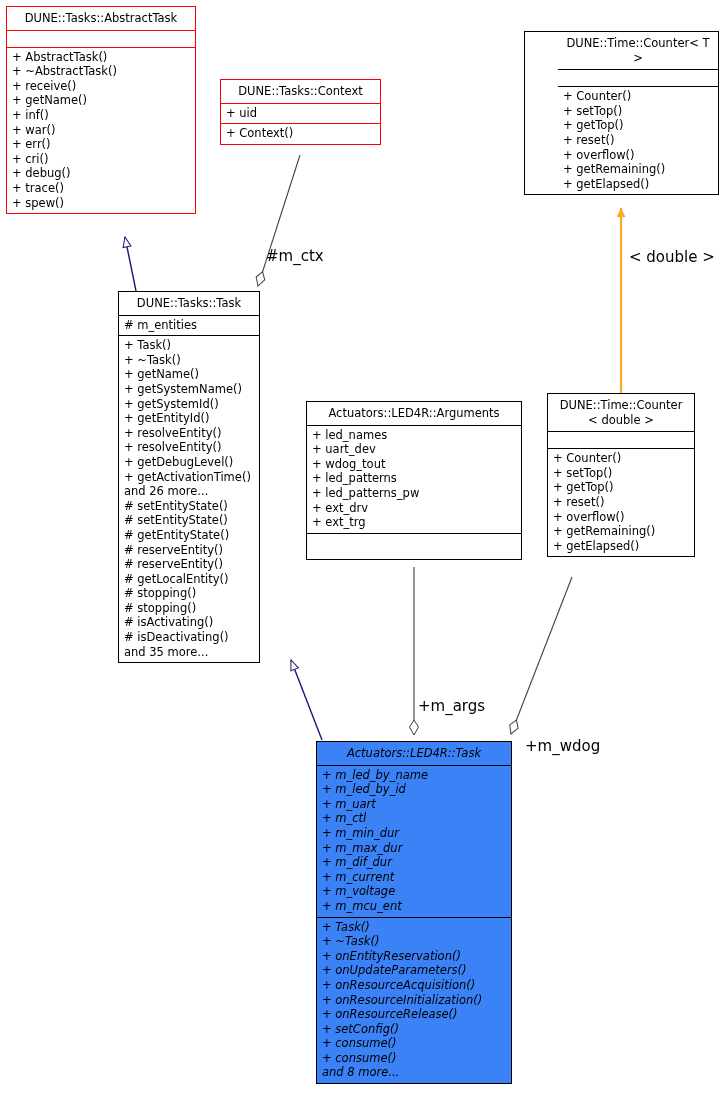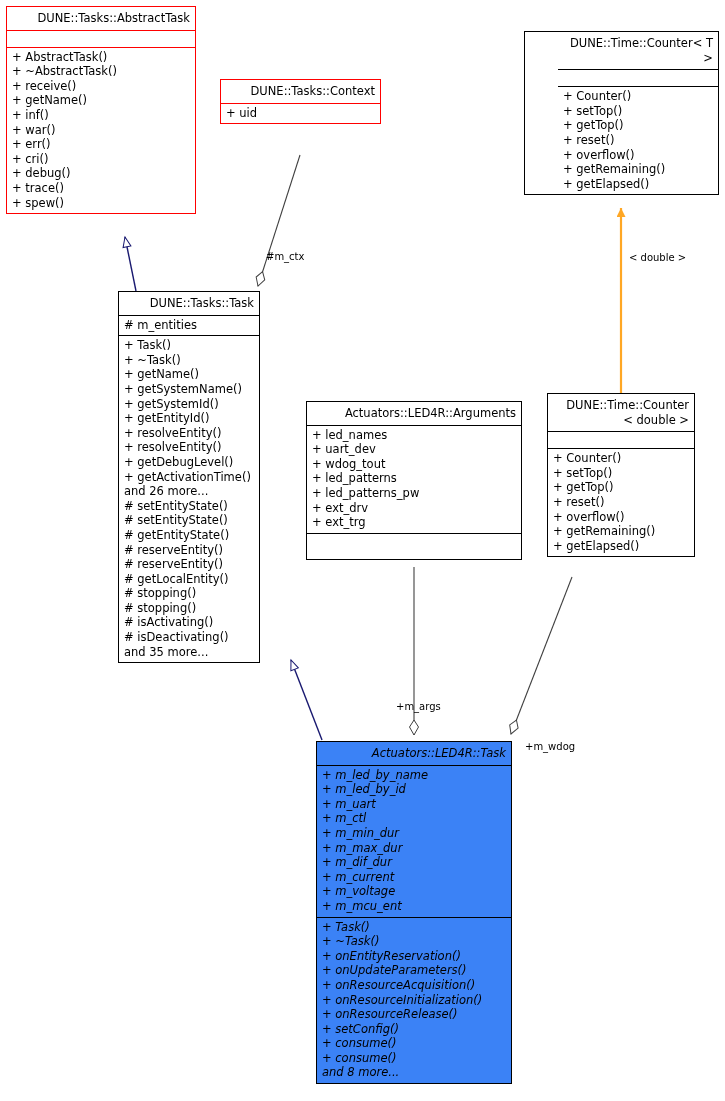--- a/index.html
+++ b/index.html
@@ -50,39 +50,39 @@
     box-sizing: border-box;
     padding: 2px 5px 3px 5px;
   }
   .sec.divider {
     border-top: 1px solid #000000;
   }
   .red .sec.divider {
     border-top-color: #ff0000;
   }
   .sec.title {
-    text-align: right;
+    text-align: center;
     padding: 4px 5px 4px 5px;
     white-space: pre-line;
   }
   .sec.empty {
     height: 17px;
     padding: 0;
   }
   .sec.empty-tall {
     height: 26px;
     padding: 0;
   }
   .row {
     white-space: nowrap;
     height: 14.6px;
   }
   .edge-label {
     position: absolute;
-    font-size: 10px;
+    font-size: 15px;
     color: #000000;
     white-space: nowrap;
     z-index: 6;
     line-height: 13px;
   }
 </style>
 </head>
 <body>
 
 <div id="diagram">
@@ -140,20 +140,23 @@
         <div class="row">+ debug()</div>
         <div class="row">+ trace()</div>
         <div class="row">+ spew()</div>
       </div>
   </div>
 
   <div class="uml-class red" style="left:220px; top:79px; width:161px;">
     <div class="sec title">DUNE::Tasks::Context</div>
     <div class="sec divider">
         <div class="row">+ uid</div>
+      </div>
+    <div class="sec divider">
+        <div class="row">+ Context()</div>
       </div>
   </div>
 
   <div class="uml-class" style="left:524px; top:31px; width:195px;padding-left:33px;">
     <div class="sec title">DUNE::Time::Counter&lt; T &gt;</div>
     <div class="sec divider empty"></div>
     <div class="sec divider">
         <div class="row">+ Counter()</div>
         <div class="row">+ setTop()</div>
         <div class="row">+ getTop()</div>
@@ -250,17 +253,17 @@
         <div class="row">+ consume()</div>
         <div class="row">+ consume()</div>
         <div class="row">and 8 more...</div>
       </div>
   </div>
 
   <div class="edge-label" style="left:266px; top:250px;">#m_ctx</div>
 
   <div class="edge-label" style="left:629px; top:251px;">&lt; double &gt;</div>
 
-  <div class="edge-label" style="left:396px; top:700px;">+m_args</div>
+  <div class="edge-label" style="left:418px; top:700px;">+m_args</div>
 
   <div class="edge-label" style="left:525px; top:740px;text-align:right;">+m_wdog</div>
 
 </div>
 
 </body></html>

